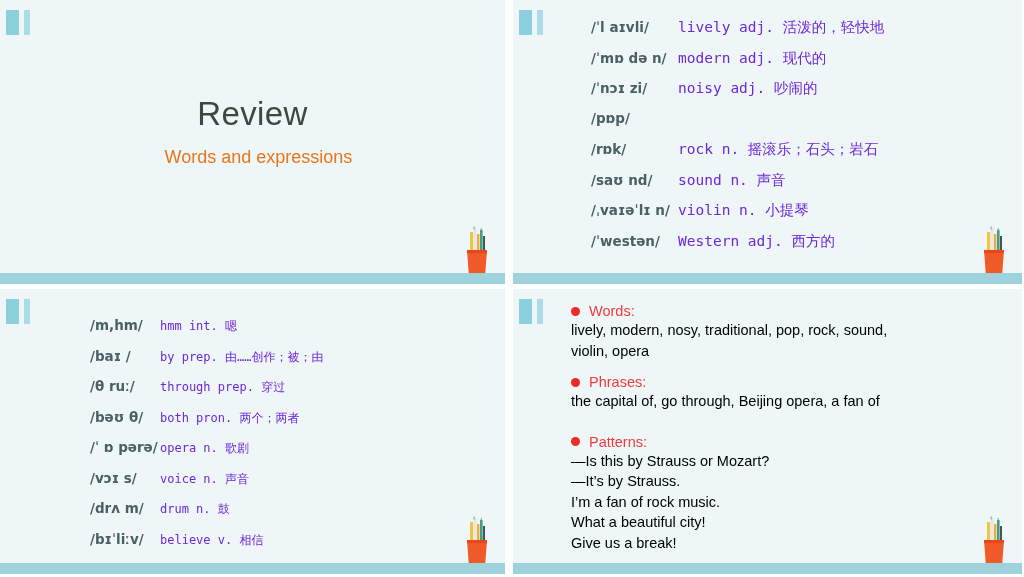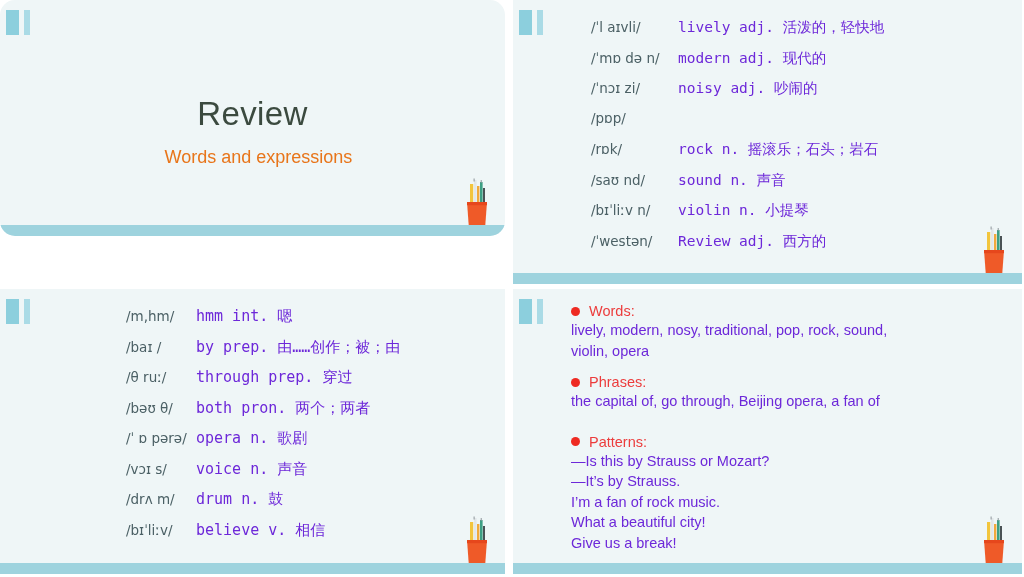--- a/index.html
+++ b/index.html
@@ -14,21 +14,21 @@
     display: grid;
     grid-template-columns: 509px 515px;
     grid-template-rows: 288px 289px;
     background: #ffffff;
   }
   .slide {
     position: relative;
     background: #eff6f7;
     overflow: hidden;
   }
-  .slide.tl { width: 505px; height: 236px; margin: 0 0 0 0; border-radius: 15px; }
+  .slide.tl { width: 505px; height: 284px; margin: 0 0 0 0; }
   .slide.tr { width: 509px; height: 284px; margin-left: 4px; }
   .slide.bl { width: 505px; height: 285px; margin-top: 1px; }
   .slide.br { width: 509px; height: 285px; margin-left: 4px; margin-top: 1px; }
 
   
 
   
   .footer-band {
     position: absolute; left: 0; right: 0; bottom: 0;
     height: 11px;
@@ -66,61 +66,62 @@
     margin-top: 15px;
     font-size: 18px; color: #e8751a; font-weight: 400; padding-left: 12px;
   }
 
   
   .vocab-list {
     position: absolute;
     left: 0; right: 0;
   }
   .vocab-list.top { top: 18px; }
-  .vocab-list.bottom { top: 18px; padding-left: 36px; }
+  .vocab-list.bottom { top: 28px; }
   .vocab-row {
     display: flex; align-items: baseline;
   }
   .vocab-list.top .vocab-row { height: 30.5px; }
   .vocab-list.bottom .vocab-row { height: 30.5px; }
   .phonetic {
     width: 165px;
     text-align: left;
     padding-left: 78px;
     color: #4b6065;
     font-size: 13.5px;
     font-family: "DejaVu Sans", sans-serif;
     white-space: nowrap;
+    font-weight: bold;
   }
   .vocab-list.bottom .phonetic { padding-left: 90px; width: 160px; }
   .meaning {
     color: #6d28d9;
     font-size: 14.5px;
     font-family: "DejaVu Sans Mono", monospace;
     white-space: nowrap;
   }
-  .vocab-list.bottom .meaning { font-size: 15px; }
+  .vocab-list.bottom .meaning { font-size: 12px; }
 
   
   .summary {
     position: absolute;
     left: 58px; top: 14px; right: 18px;
   }
   .sum-block { margin-bottom: 2px; }
   .sum-head {
     display: flex; align-items: center; gap: 9px;
     color: #ec3c3c; font-size: 14.5px;
     margin-bottom: 1px;
   }
   .sum-dot {
     width: 9px; height: 9px; border-radius: 50%;
     background: #ee2a22; flex: 0 0 auto;
   }
   .sum-body {
-    color: #6d28d9; font-size: 14.5px; line-height: 1.42;
+    color: #000000; font-size: 14.5px; line-height: 1.42;
   }
   .sum-body div { white-space: nowrap; }
   .gap-sm { height: 11px; }
   .gap-md { height: 20px; }
 </style>
 </head>
 <body>
 
 <div id="grid">
 
@@ -174,26 +175,26 @@
       </div>
       <div class="vocab-row">
         <span class="phonetic">/rɒk/</span>
         <span class="meaning">rock n. 摇滚乐；石头；岩石</span>
       </div>
       <div class="vocab-row">
         <span class="phonetic">/saʊ nd/</span>
         <span class="meaning">sound  n. 声音</span>
       </div>
       <div class="vocab-row">
-        <span class="phonetic">/bɪˈliːv n/</span>
+        <span class="phonetic">/ˌvaɪəˈlɪ n/</span>
         <span class="meaning">violin n. 小提琴</span>
       </div>
       <div class="vocab-row">
         <span class="phonetic">/ˈwestən/</span>
-        <span class="meaning">Review adj. 西方的</span>
+        <span class="meaning">Western adj. 西方的</span>
       </div>
     </div>
 
     <svg class="pencil-cup" viewBox="0 0 30 50">
       <rect x="9" y="8" width="3.2" height="23" fill="#f2c53d"></rect>
       <rect x="13" y="4" width="2.6" height="27" fill="#e2e7e9"></rect>
       <rect x="16" y="10" width="2.4" height="21" fill="#f0a93b"></rect>
       <rect x="19" y="6" width="2.6" height="25" fill="#3d9f84"></rect>
       <rect x="22" y="12" width="2.0" height="19" fill="#4a5255"></rect>
       <rect x="12.6" y="2.5" width="1.0" height="3" fill="#8d949a"></rect>

